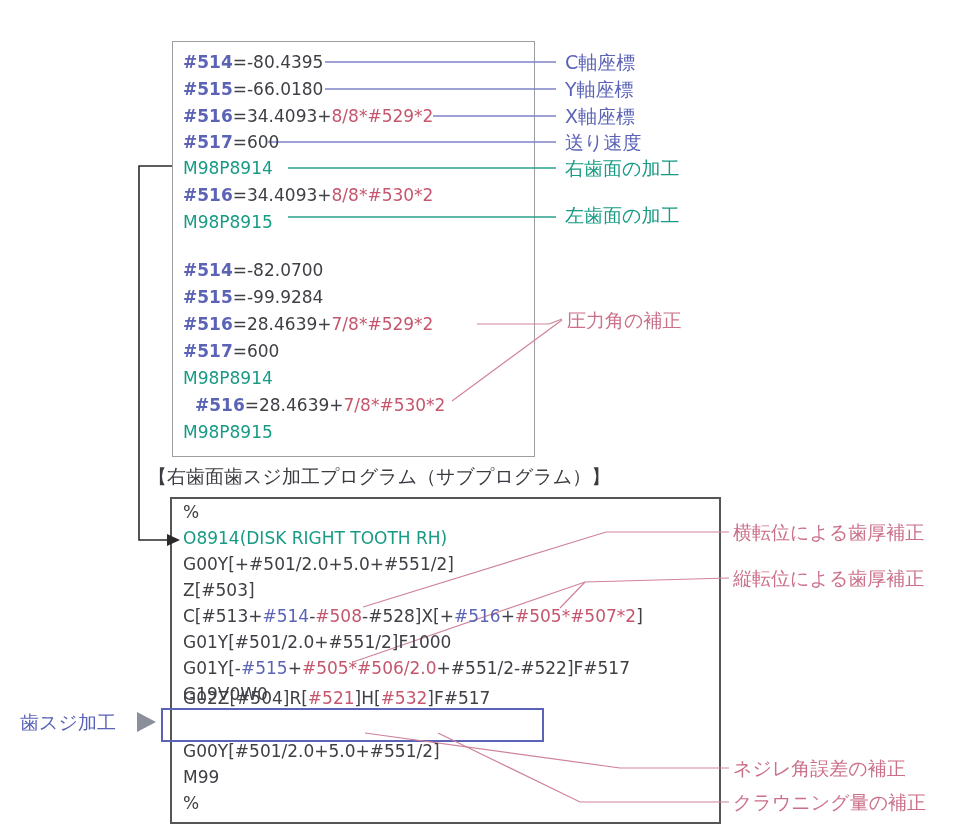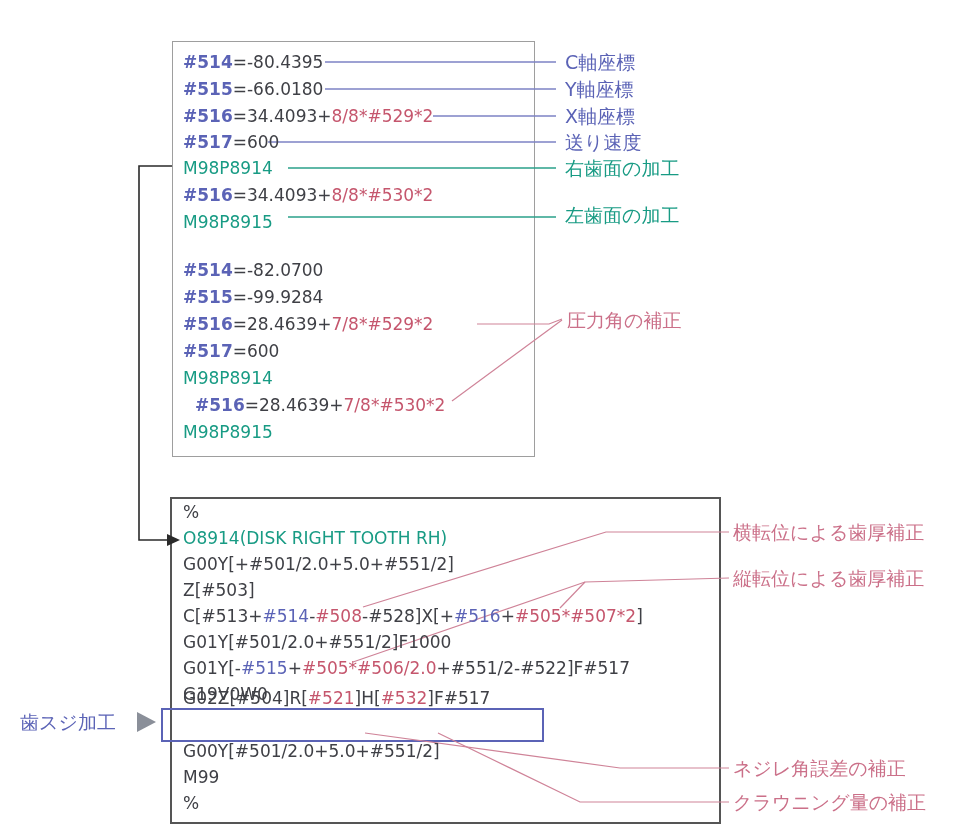--- a/index.html
+++ b/index.html
@@ -32,20 +32,21 @@
   .fill-black{fill:var(--black);}
   .fill-gray{fill:var(--tri-gray);}
 </style>
 </head>
 <body>
 
 <div class="page">
 
   <div class="box box-main"></div>
 
+  <div class="title t-sub">【右歯面歯スジ加工プログラム（サブプログラム）】</div>
   <div class="box box-sub"></div>
 
   <div class="g02-highlight"></div>
 
   <svg class="overlay" viewBox="0 0 966 838" xmlns="http://www.w3.org/2000/svg">
 
     <g>
       <line class="ln-blue" x1="325" y1="62" x2="556" y2="62"></line>
       <line class="ln-blue" x1="325" y1="89" x2="556" y2="89"></line>
       <line class="ln-blue" x1="433" y1="116" x2="556" y2="116"></line>

